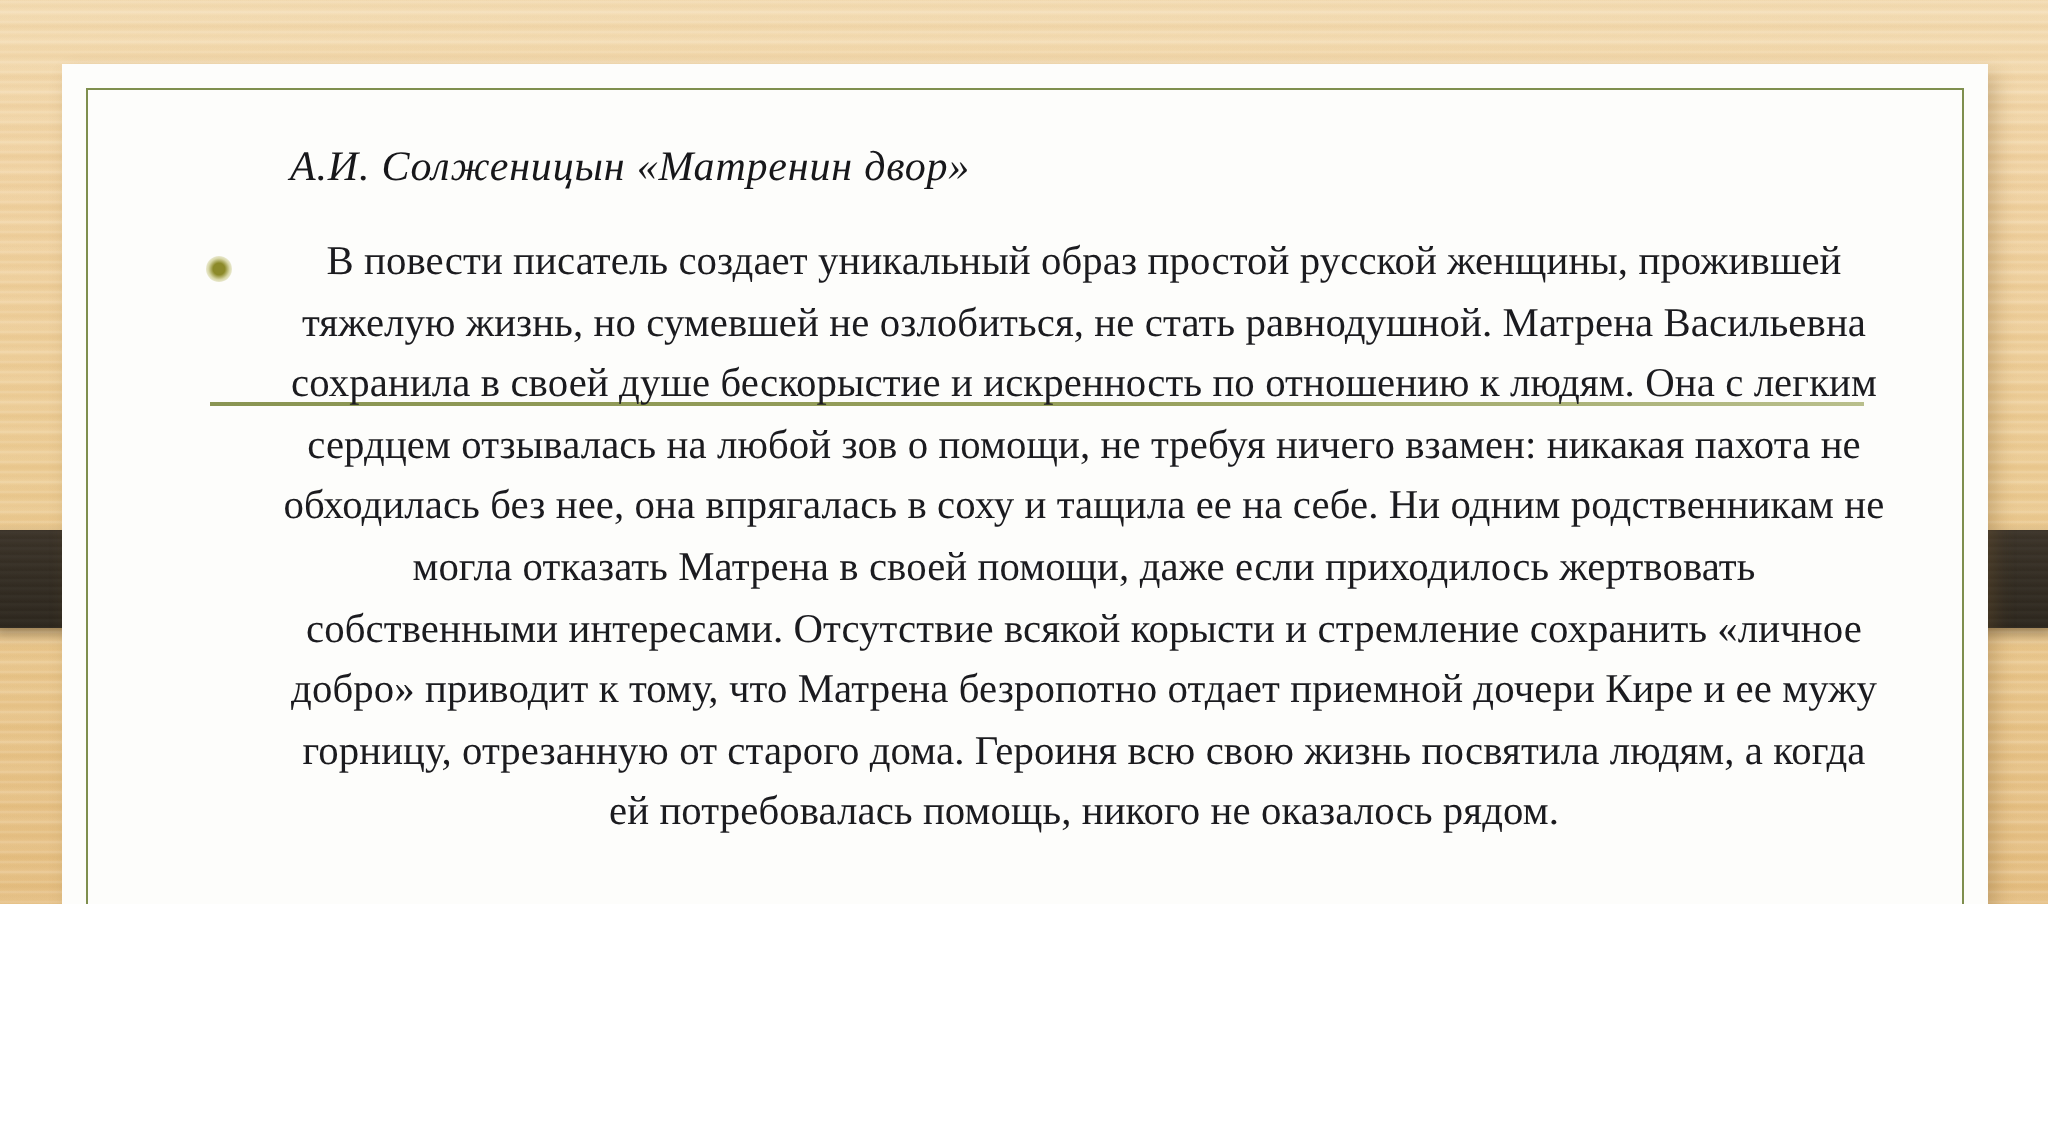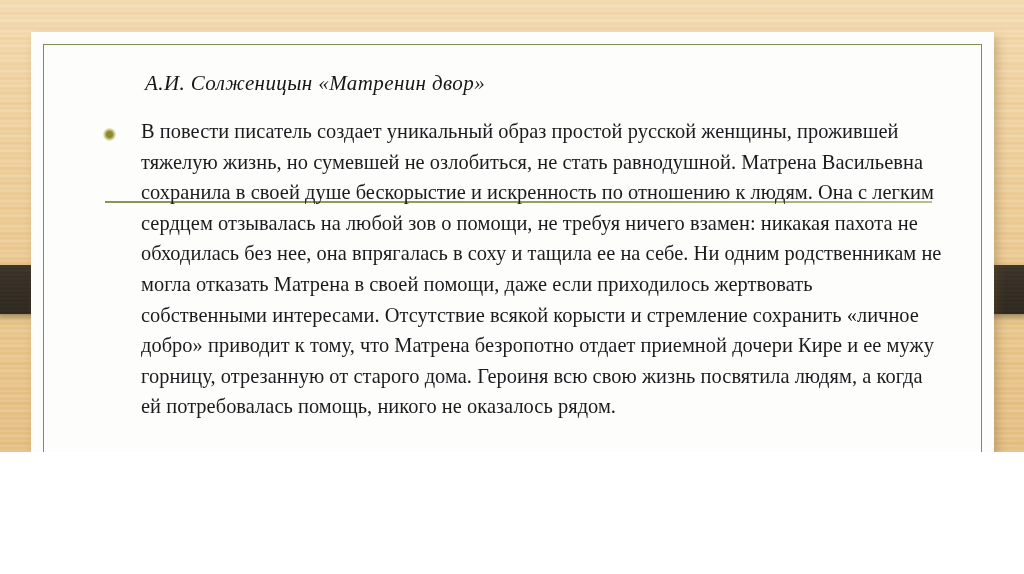--- a/index.html
+++ b/index.html
@@ -134,21 +134,21 @@
     border-radius: 50%;
     background: radial-gradient(circle at 50% 50%, #8c8a2a 0%, #8c8a2a 32%, #d8d7a8 58%, rgba(216,215,168,0.25) 78%, rgba(216,215,168,0.0) 100%);
   }
 
   #body-text {
     margin: 0;
     padding-left: 38px;
     font-size: 20.4px;
     line-height: 30.6px;
     color: #1b1b1f;
-    text-align: left;
+    text-align: center;
     letter-spacing: 0.05px;
   }
 </style>
 </head>
 <body>
 
 <div id="slide">
 
   <div id="side-bar-left" class="side-bar"></div>
   <div id="side-bar-right" class="side-bar"></div>

